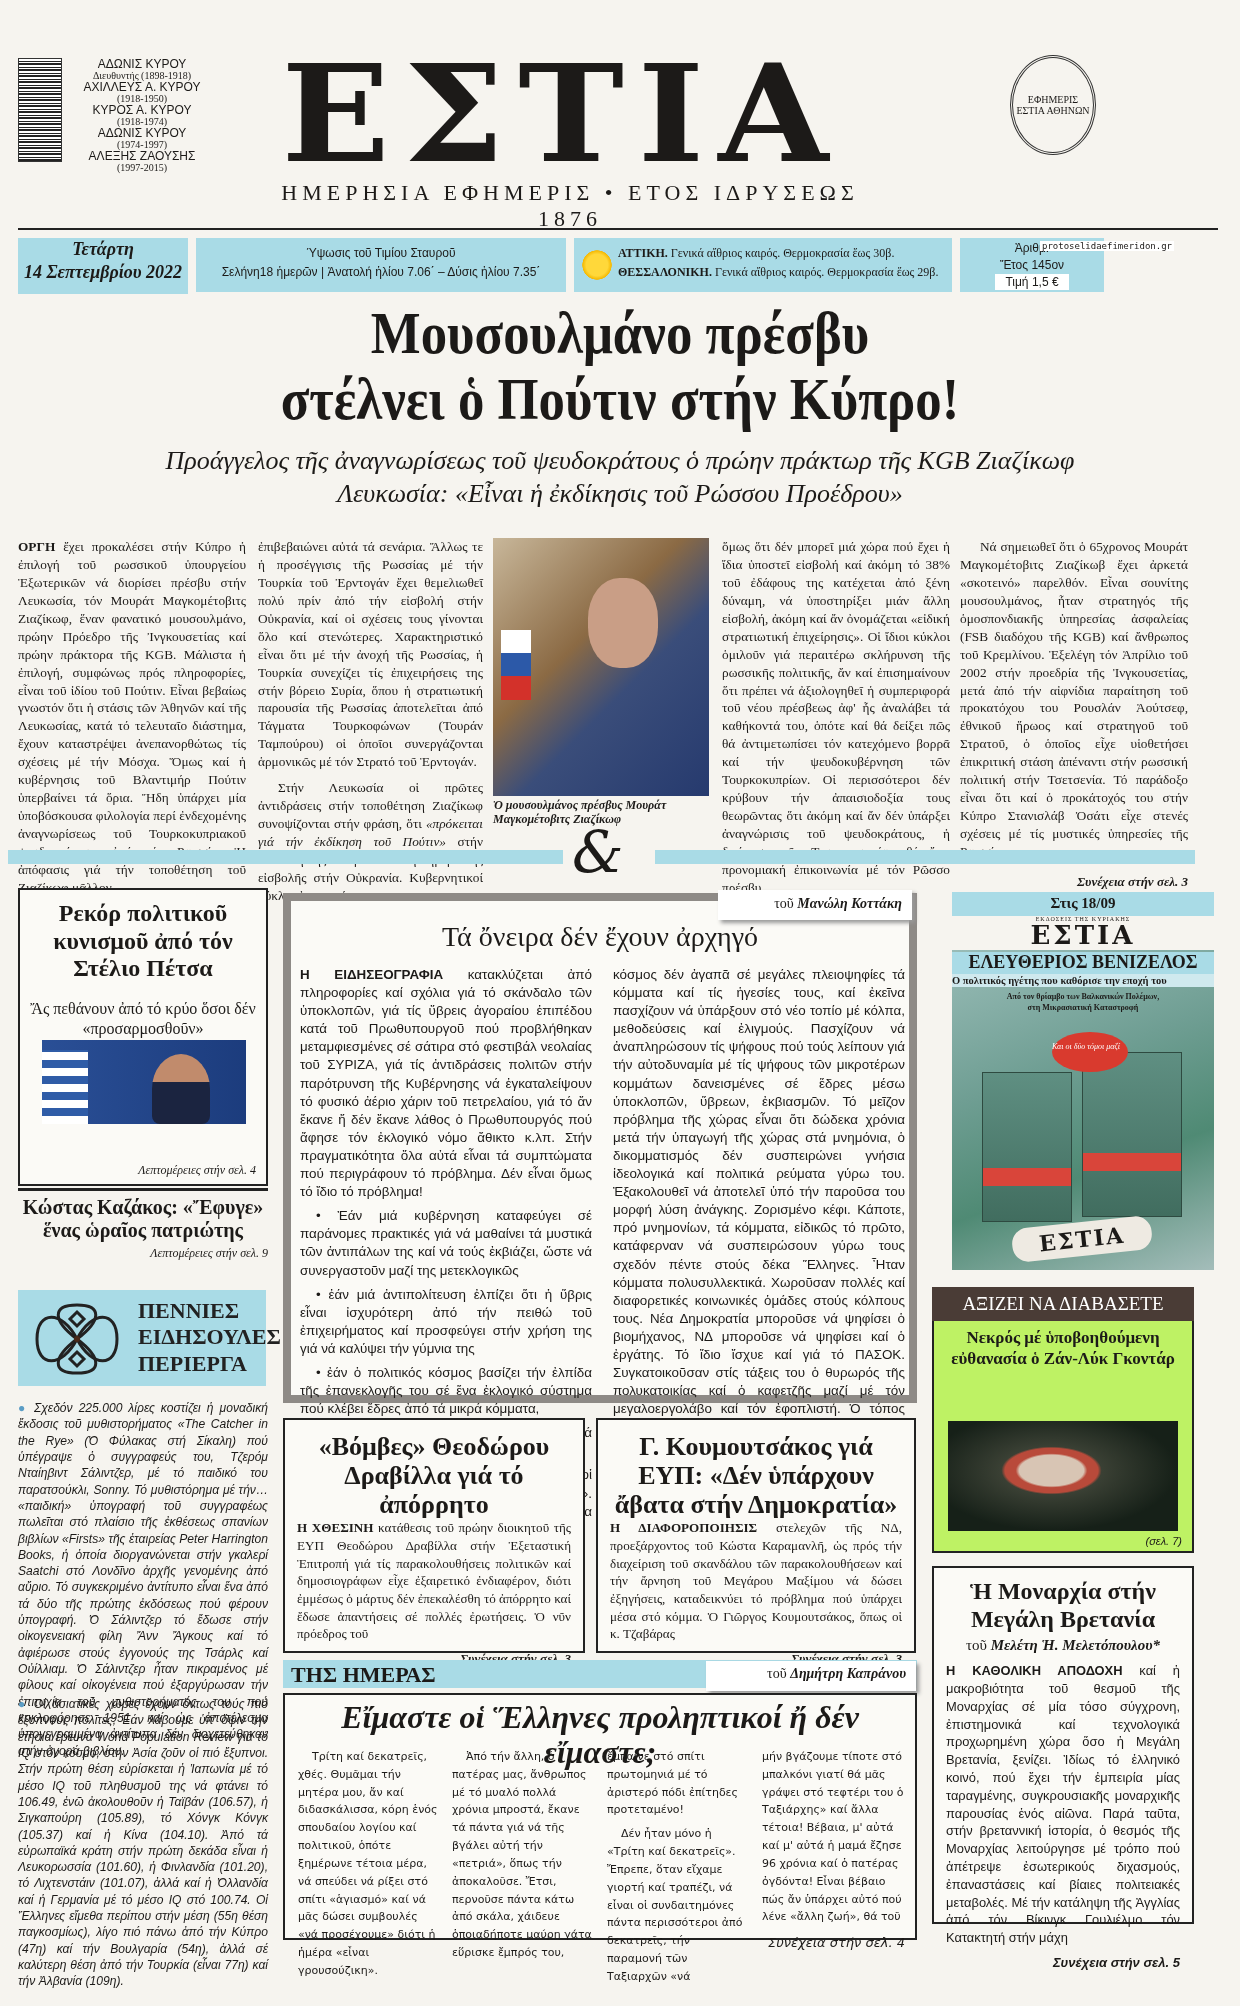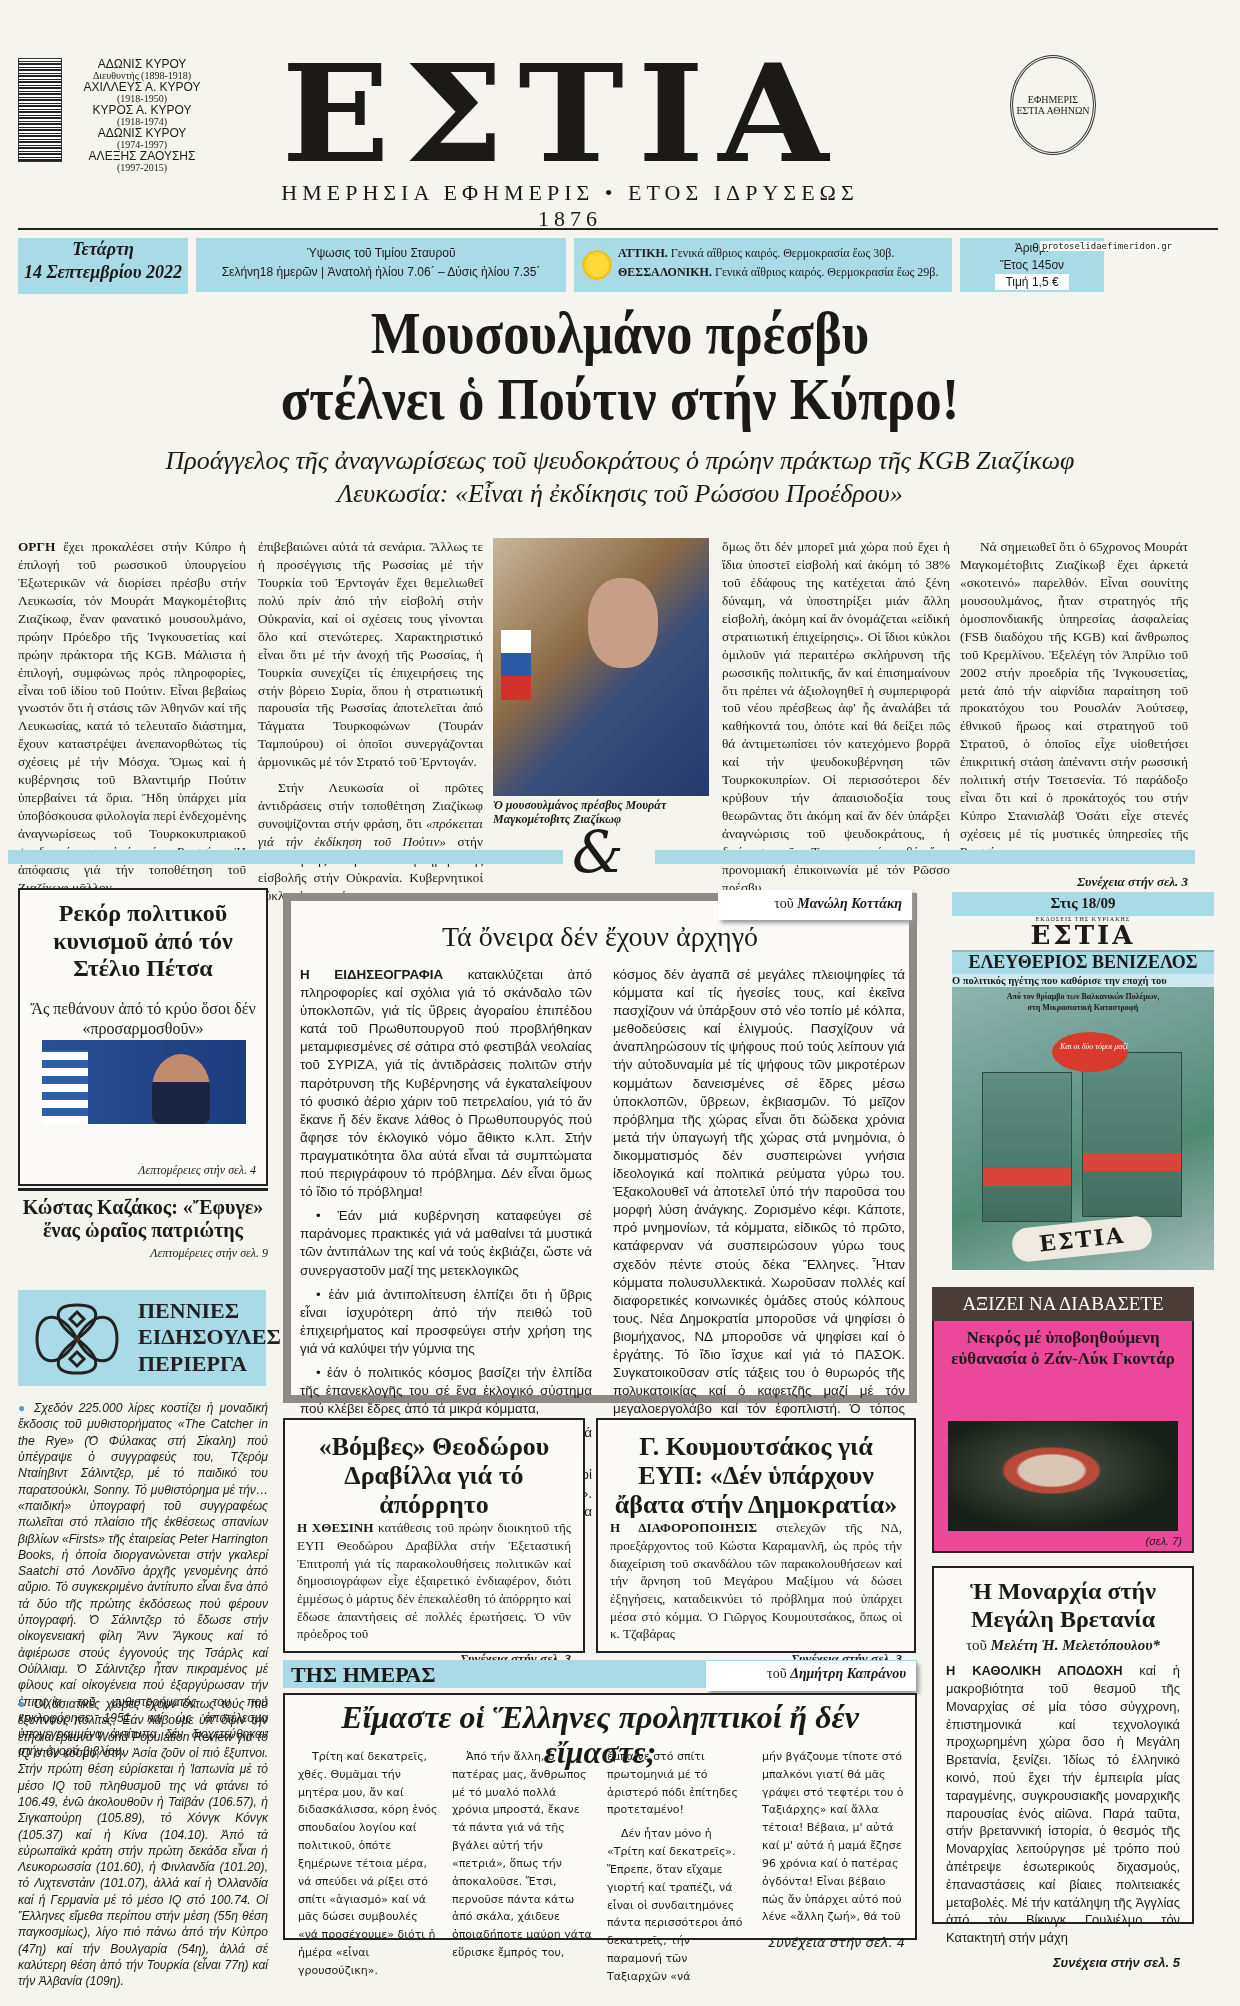--- a/index.html
+++ b/index.html
@@ -80,28 +80,28 @@
 #d3{left:607px;top:1748px;width:140px}
 #d4{left:762px;top:1748px;width:143px}
 
 #ad{left:952px;top:892px;width:262px;height:378px;background:linear-gradient(160deg,#a8c7c4 0%,#6f9e93 45%,#4f8a74 70%,#a4bdba 100%);overflow:hidden}
 #ad-date{position:absolute;left:0;top:0;width:100%;height:24px;text-align:center;font-size:15px;font-weight:bold;padding-top:3px}
 #ad-small{position:absolute;left:0;top:24px;width:100%;text-align:center;font-size:6px;letter-spacing:1px;background:#f6f4ef}
 #ad-logo{position:absolute;left:0;top:30px;width:100%;height:28px;text-align:center;font-family:"DejaVu Serif",serif;font-weight:900;font-size:26px;letter-spacing:3px;background:#f6f4ef;line-height:1}
 #ad-title{position:absolute;left:0;top:60px;width:100%;height:22px;text-align:center;font-size:18px;font-weight:bold}
 #ad-sub{position:absolute;left:0;top:82px;width:100%;text-align:left;font-size:10.5px;font-weight:bold;background:#cfe9ee;padding:1px 0}
 #ad-desc{position:absolute;left:10px;top:100px;width:242px;text-align:center;font-size:8px;font-weight:bold;line-height:1.35}
-#ad-badge{position:absolute;left:100px;top:140px;width:76px;height:40px;border-radius:50%;background:#d93a2e;color:#fff;font-size:8px;text-align:right;padding-top:10px;line-height:1.2;font-style:italic}
+#ad-badge{position:absolute;left:100px;top:140px;width:76px;height:40px;border-radius:50%;background:#d93a2e;color:#fff;font-size:8px;text-align:left;padding-top:10px;line-height:1.2;font-style:italic}
 .book{position:absolute;background:linear-gradient(#5f8f82,#416d5f);border:1px solid #2e4a40}
 .book .band{position:absolute;left:0;width:100%;height:18px;background:#d9453a}
 #book1{left:30px;top:180px;width:90px;height:150px}
 #book2{left:130px;top:160px;width:100px;height:165px}
 #ad-roll{position:absolute;left:60px;top:330px;width:140px;height:34px;border-radius:16px;background:#eeeae2;transform:rotate(-6deg);text-align:center;font-family:"DejaVu Serif",serif;font-weight:900;font-size:22px;letter-spacing:2px;line-height:34px}
 #aksizei-bar{left:932px;top:1287px;width:262px;height:34px;background:#4a3c36;color:#fff;text-align:center;font-size:19px;padding-top:6px}
-#aksizei-box{left:932px;top:1321px;width:262px;height:232px;border:2px solid #222;border-top:none;background:#ec4899;text-align:center;padding-top:6px}
+#aksizei-box{left:932px;top:1321px;width:262px;height:232px;border:2px solid #222;border-top:none;background:#bef264;text-align:center;padding-top:6px}
 #aksizei-box h3{font-size:17px;line-height:1.25}
 #photo3{position:absolute;left:14px;top:100px;width:230px;height:110px;background:radial-gradient(ellipse at 45% 45%,#d8c5b4 0 18%,#b94a3a 20% 26%,#3a4034 28%,#162018 70%)}
 #aksizei-page{position:absolute;right:10px;bottom:4px;font-family:"Liberation Sans",sans-serif;font-style:italic;font-size:11px}
 #monarchy{left:932px;top:1566px;width:262px;height:358px;border:2px solid #222;background:#fbfaf6;padding:10px 12px 0}
 #monarchy h3{text-align:center;font-size:24px;line-height:1.15}
 #monarchy .by{text-align:center;font-size:15px;margin-top:4px}
 #monarchy .t{font-family:"Liberation Sans",sans-serif;font-size:12.9px;line-height:1.38;margin-top:8px}
 #monarchy .more{font-family:"Liberation Sans",sans-serif;margin-top:8px}
 </style>
 </head>

